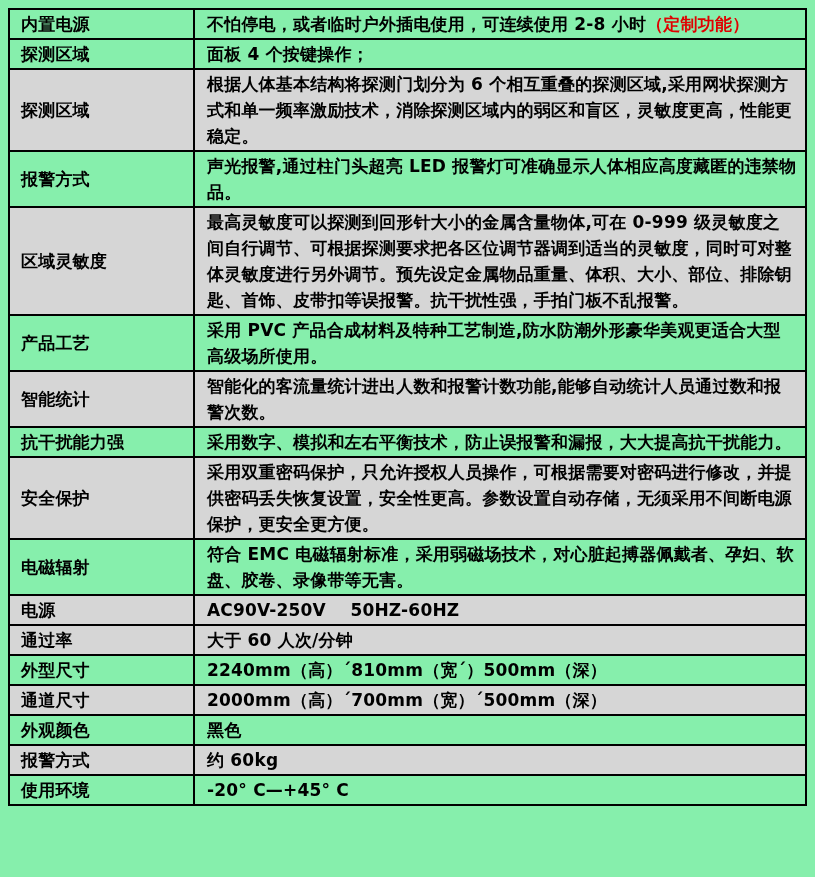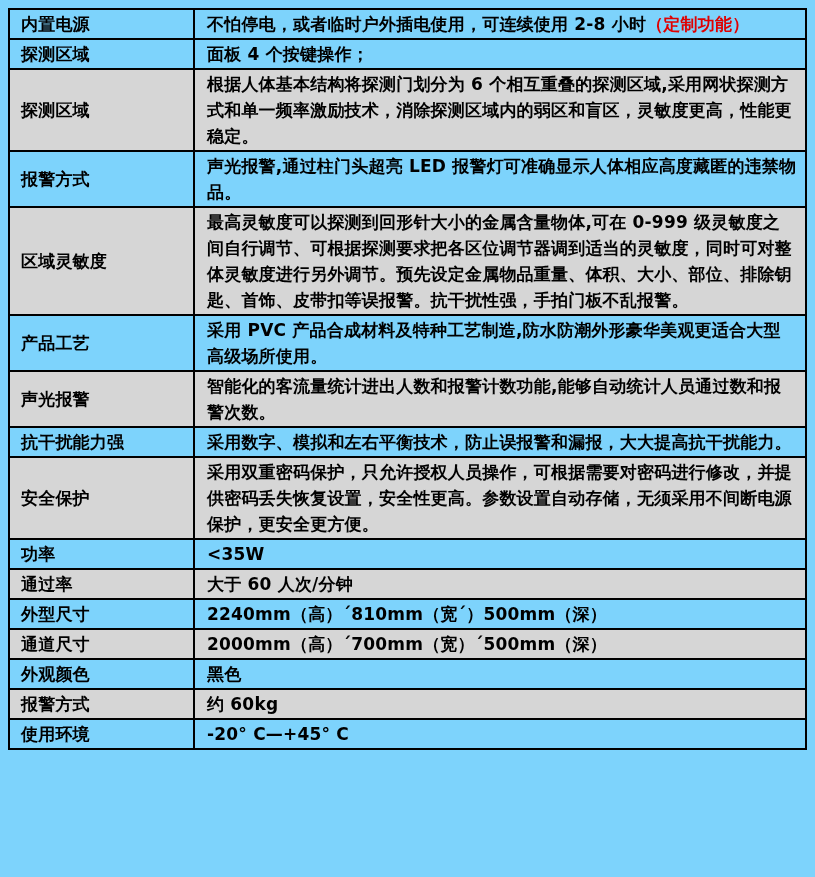--- a/index.html
+++ b/index.html
@@ -10,21 +10,21 @@
   *{margin:0;padding:0;box-sizing:border-box;}
   html,body{background:#ffffff;}
   body{
     width:815px;height:877px;
     font-family:"DejaVu Sans","Liberation Sans",sans-serif;
     color:#000;
   }
   .page{
     width:815px;height:877px;
     padding:8px 8px 5px 8px;
-    background:#7dd3fc;
+    background:#86efac;
     overflow:hidden;
   }
   table.spec-table{
     width:799px;
     border-collapse:collapse;
     table-layout:fixed;
   }
   .spec-table td{
     border:2px solid var(--border);
     font-weight:bold;
@@ -69,34 +69,38 @@
         </tr>
         <tr class="shaded">
           <td class="label">区域灵敏度</td>
           <td class="value"><span>最高灵敏度可以探测到回形针大小的金属含量物体,可在 0-999 级灵敏度之间自行调节、可根据探测要求把各区位调节器调到适当的灵敏度，同时可对整体灵敏度进行另外调节。预先设定金属物品重量、体积、大小、部位、排除钥匙、首饰、皮带扣等误报警。抗干扰性强，手拍门板不乱报警。</span></td>
         </tr>
         <tr>
           <td class="label">产品工艺</td>
           <td class="value"><span>采用 PVC 产品合成材料及特种工艺制造,防水防潮外形豪华美观更适合大型高级场所使用。</span></td>
         </tr>
         <tr class="shaded">
-          <td class="label">声光报警</td>
+          <td class="label">智能统计</td>
           <td class="value"><span>智能化的客流量统计进出人数和报警计数功能,能够自动统计人员通过数和报警次数。</span></td>
         </tr>
         <tr>
           <td class="label">抗干扰能力强</td>
           <td class="value"><span>采用数字、模拟和左右平衡技术，防止误报警和漏报，大大提高抗干扰能力。</span></td>
         </tr>
         <tr class="shaded">
           <td class="label">安全保护</td>
           <td class="value"><span>采用双重密码保护，只允许授权人员操作，可根据需要对密码进行修改，并提供密码丢失恢复设置，安全性更高。参数设置自动存储，无须采用不间断电源保护，更安全更方便。</span></td>
         </tr>
         <tr>
-          <td class="label">功率</td>
-          <td class="value"><span>&lt;35W</span></td>
+          <td class="label">电磁辐射</td>
+          <td class="value"><span>符合 EMC 电磁辐射标准，采用弱磁场技术，对心脏起搏器佩戴者、孕妇、软盘、胶卷、录像带等无害。</span></td>
+        </tr>
+        <tr class="shaded">
+          <td class="label">电源</td>
+          <td class="value"><span>AC90V-250V    50HZ-60HZ</span></td>
         </tr>
         <tr class="shaded">
           <td class="label">通过率</td>
           <td class="value"><span>大于 60 人次/分钟</span></td>
         </tr>
         <tr>
           <td class="label">外型尺寸</td>
           <td class="value"><span>2240mm（高）´810mm（宽´）500mm（深）</span></td>
         </tr>
         <tr class="shaded">

